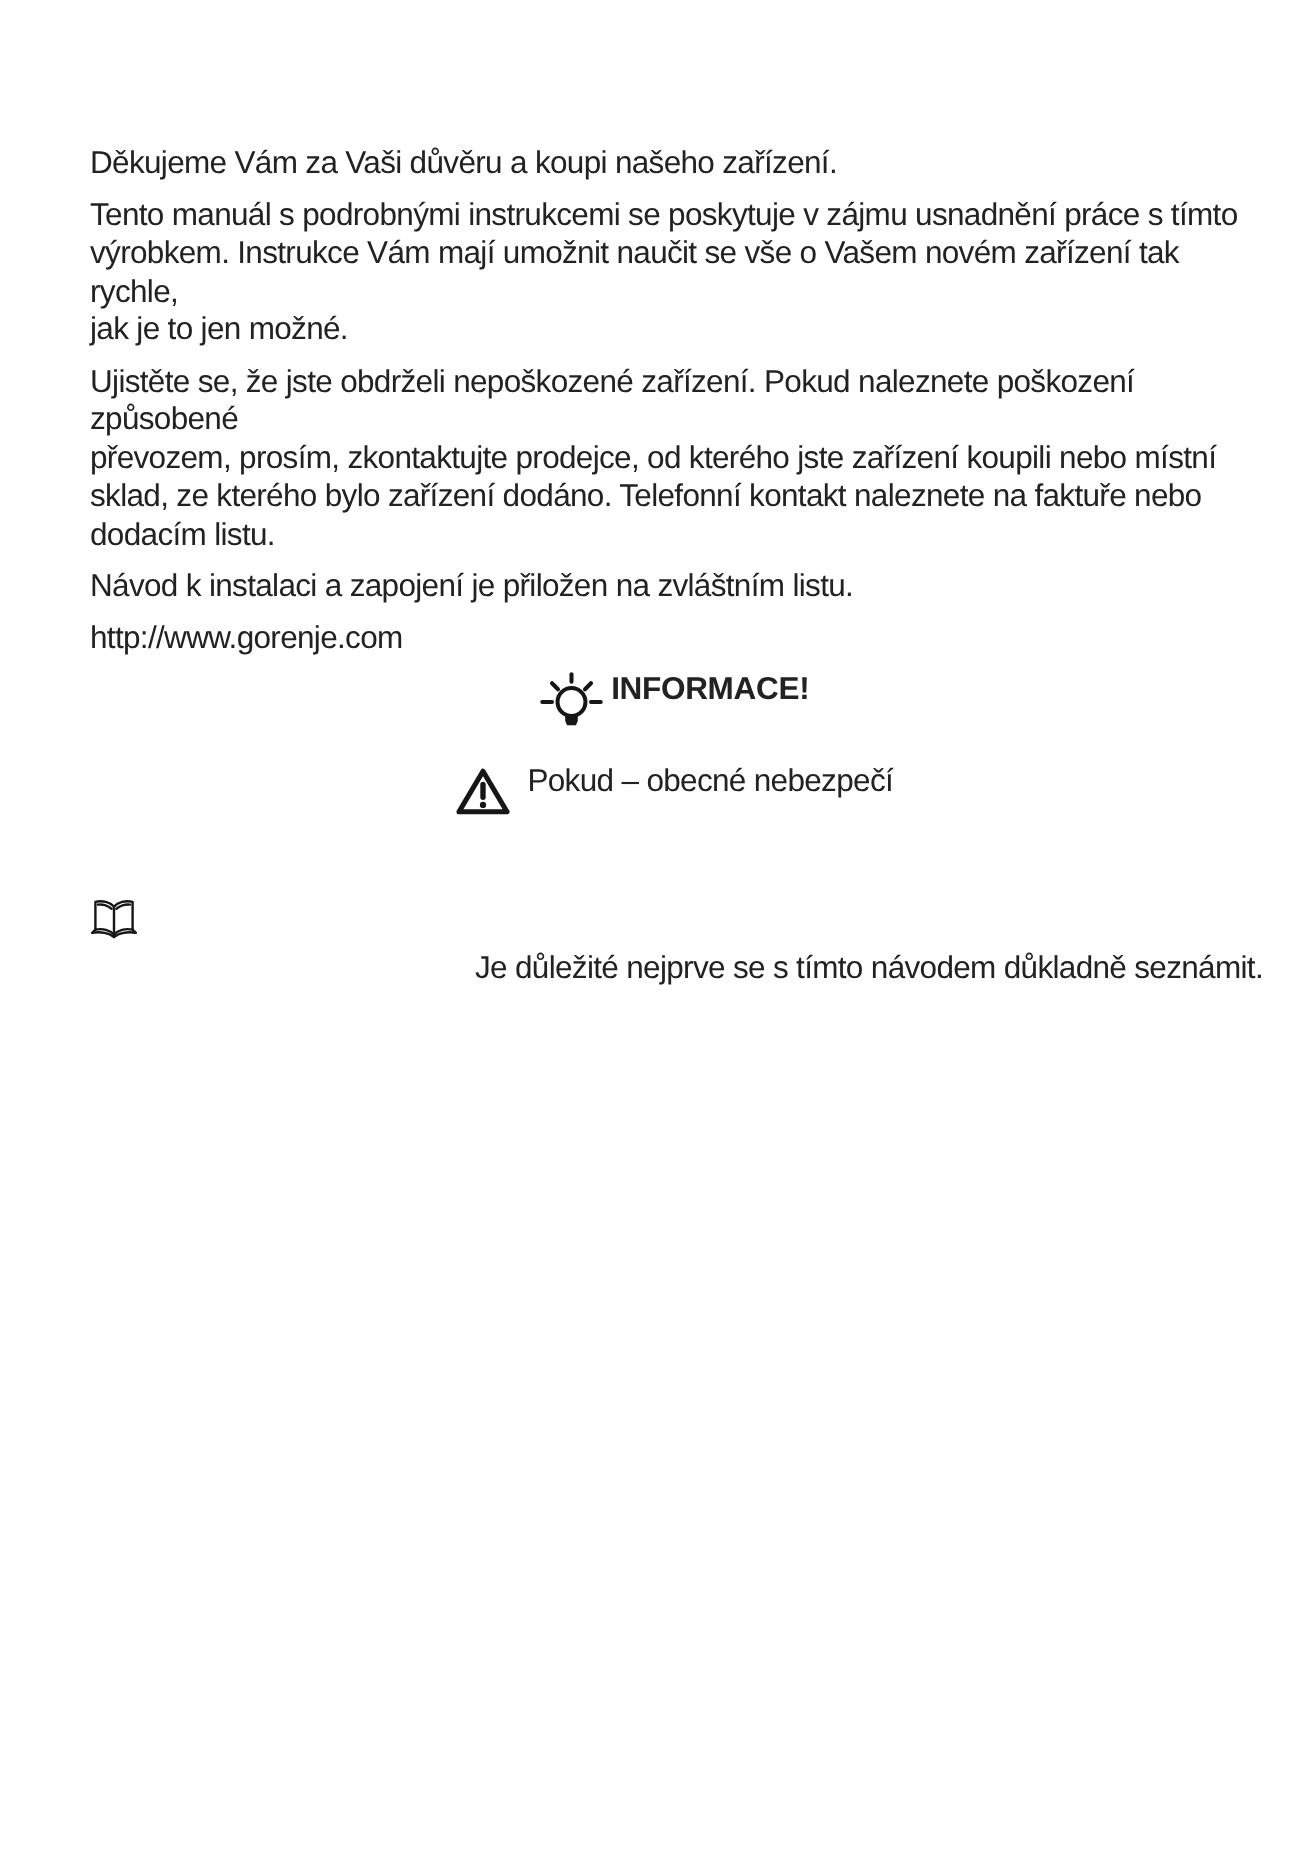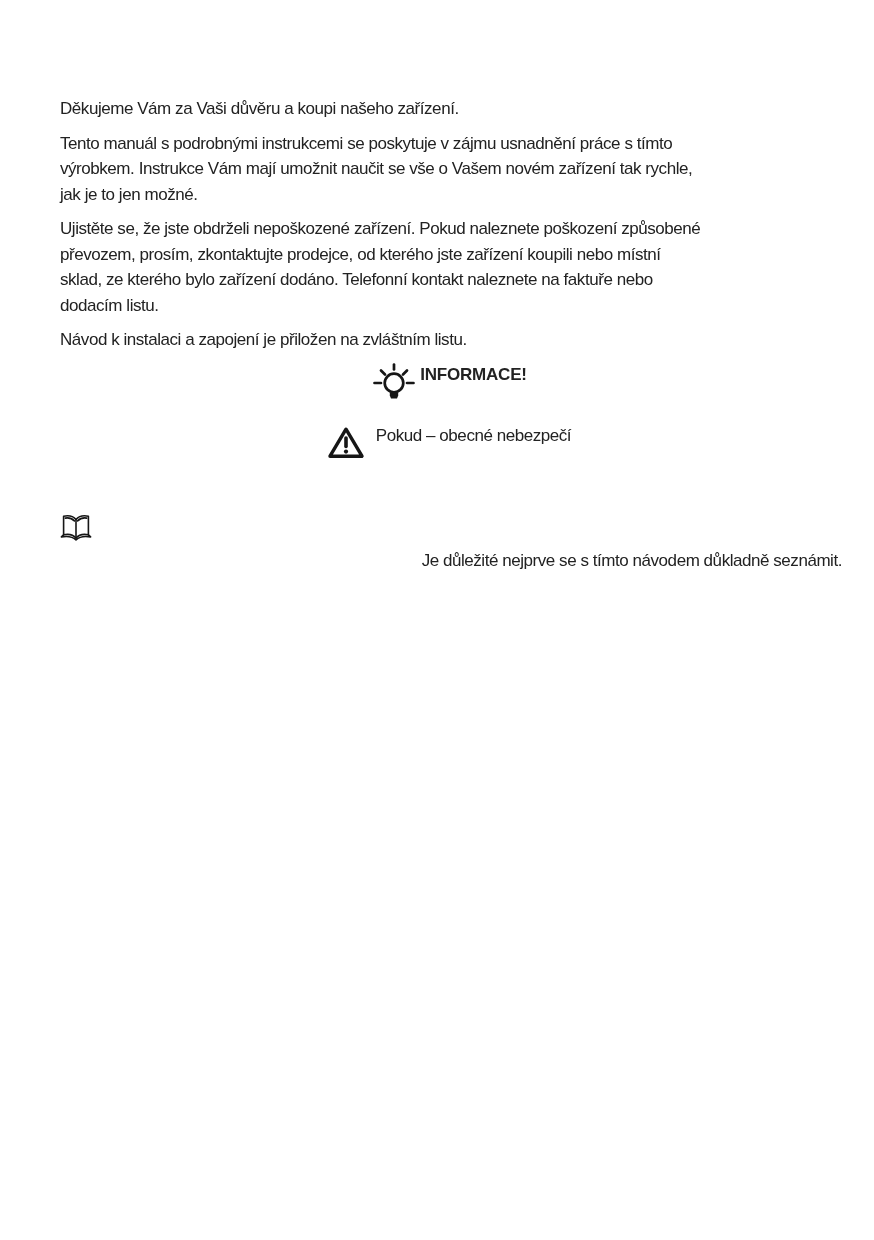--- a/index.html
+++ b/index.html
@@ -11,21 +11,21 @@
     background: #ffffff;
     overflow: hidden;
     font-family: "Liberation Sans", "DejaVu Sans", sans-serif;
     color: #222222;
   }
   .content {
     position: absolute;
     left: 60px;
     top: 96px;
     width: 782px;
-    font-size: 17px;
+    font-size: 21px;
     line-height: 25.5px;
     letter-spacing: -0.45px;
   }
   .content p {
     margin: 0 0 9px 0;
     white-space: pre-line;
   }
   .symbols-intro { margin-top: 19px !important; margin-bottom: 13px !important; }
   .symbol-row {
     display: flex;
@@ -62,20 +62,21 @@
 jak je to jen možné.</p>
 
     <p>Ujistěte se, že jste obdrželi nepoškozené zařízení. Pokud naleznete poškození způsobené
 převozem, prosím, zkontaktujte prodejce, od kterého jste zařízení koupili nebo místní
 sklad, ze kterého bylo zařízení dodáno. Telefonní kontakt naleznete na faktuře nebo
 dodacím listu.</p>
 
     <p>Návod k instalaci a zapojení je přiložen na zvláštním listu.</p>
 
 
+    <p>http://www.gorenje.com</p>
 
 
     <div class="symbol-row">
       <div class="symbol-icon bulb">
         <svg width="46" height="42" viewBox="0 0 46 42">
           <g class="icon-stroke" stroke-width="2.7" stroke-linecap="round">
             <line x1="3.5" y1="20" x2="10" y2="20"></line>
             <line x1="36" y1="20" x2="42.5" y2="20"></line>
             <line x1="10" y1="7.5" x2="14" y2="11.5"></line>
             <line x1="36" y1="7.5" x2="32" y2="11.5"></line>

